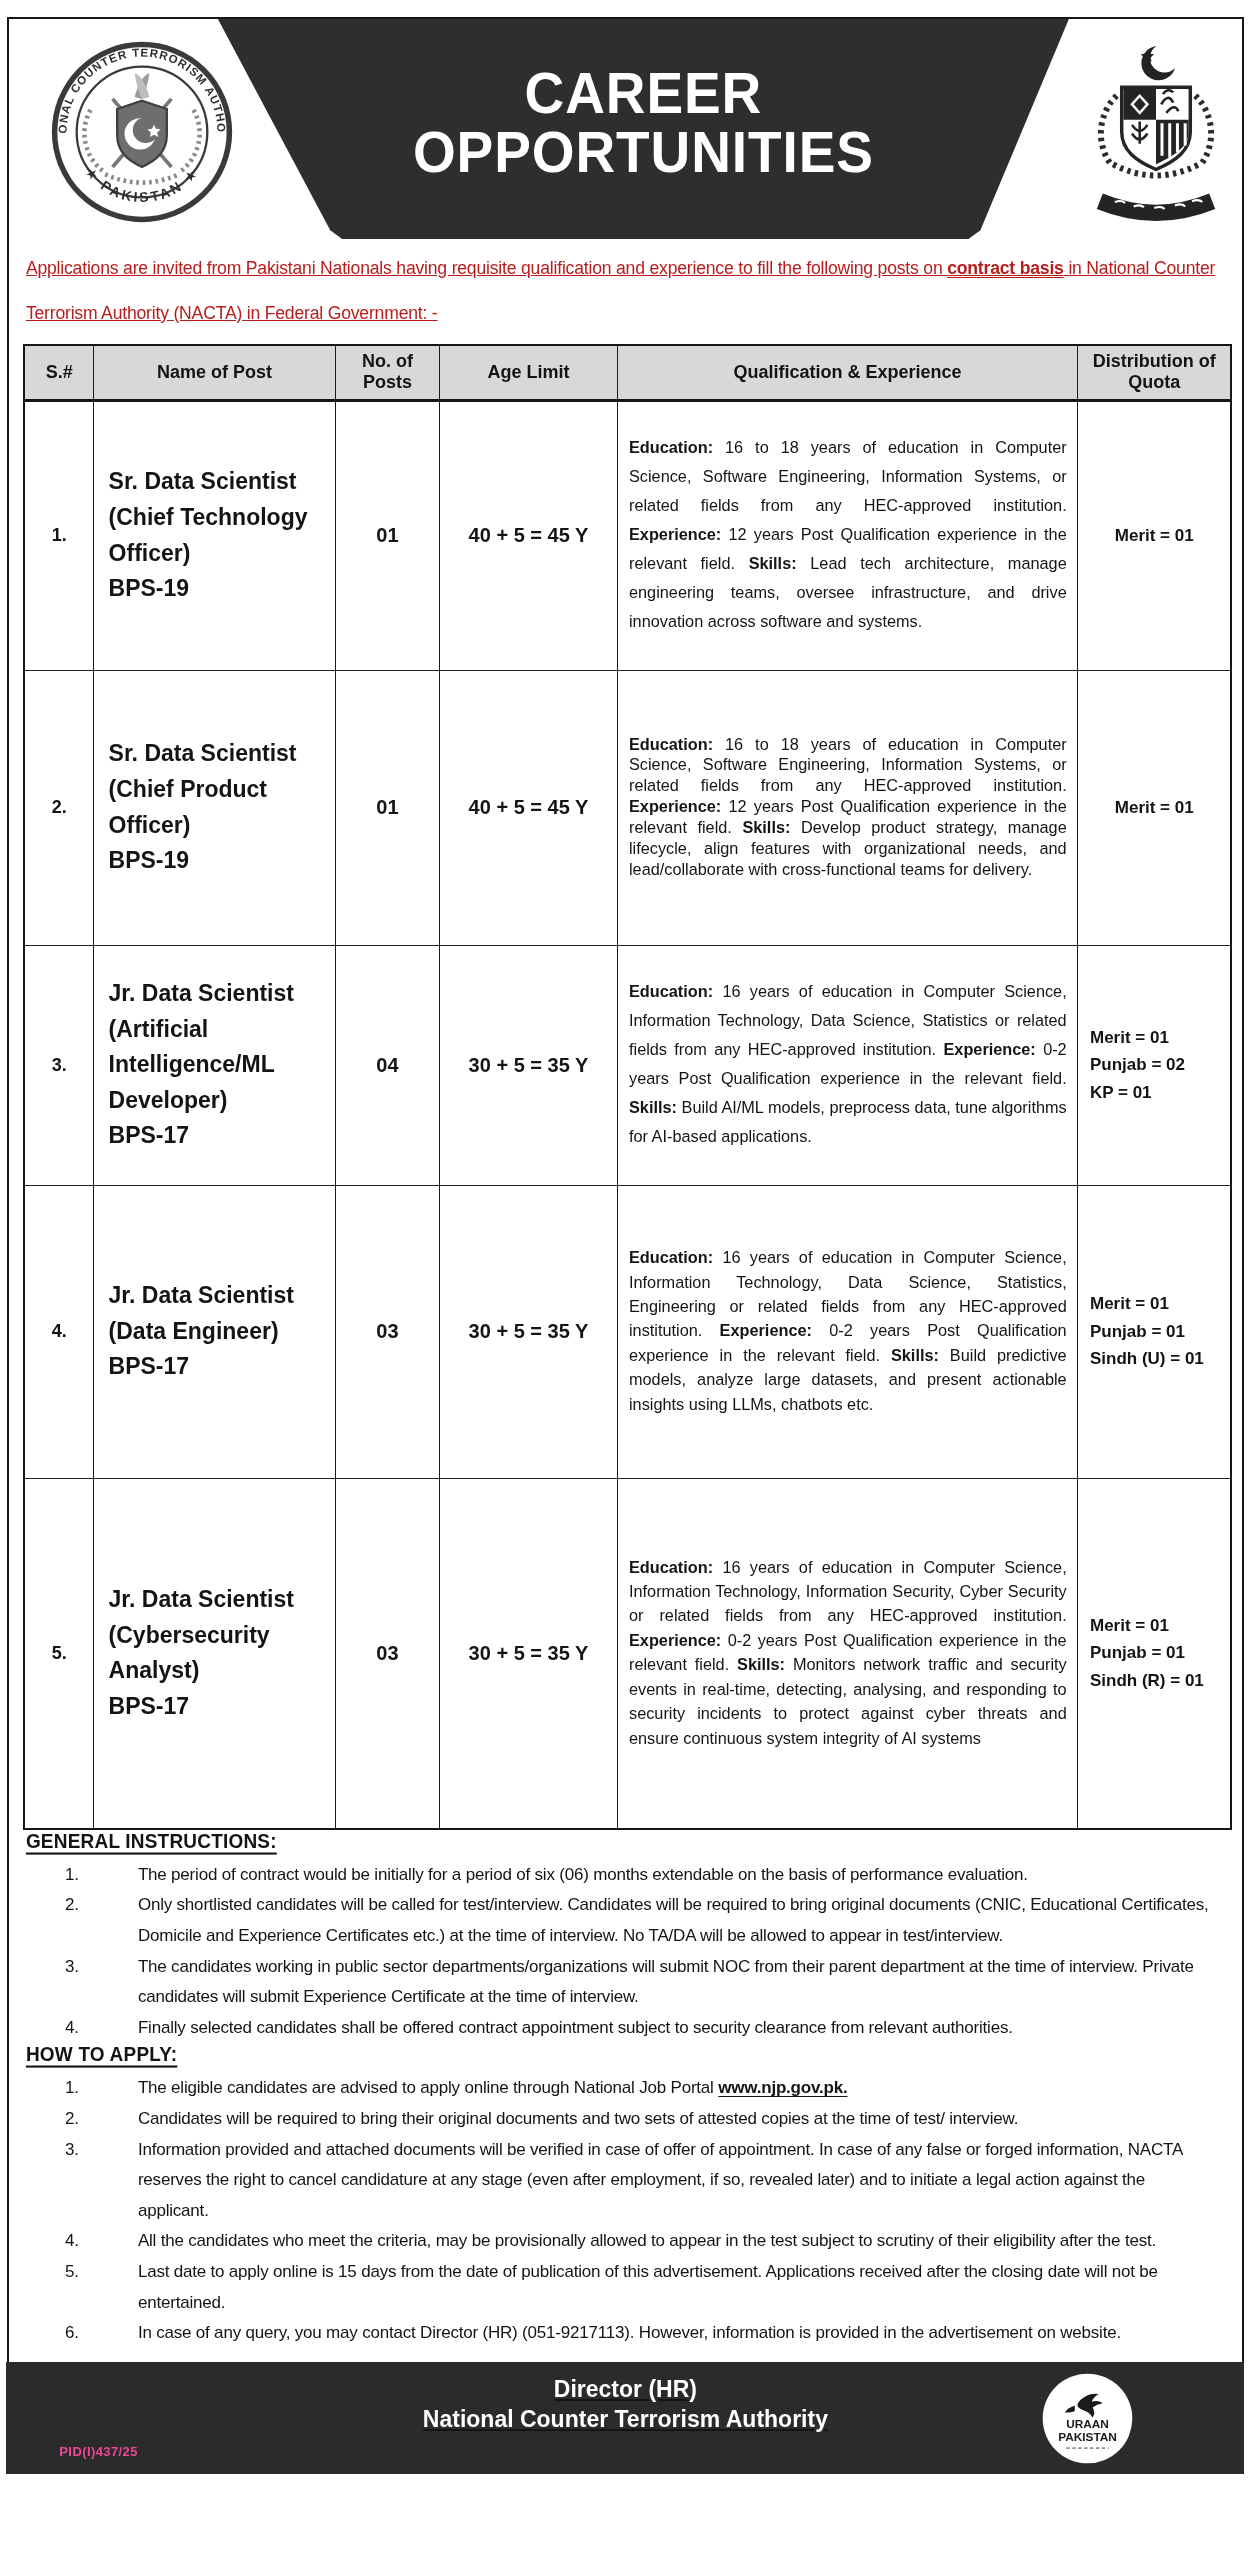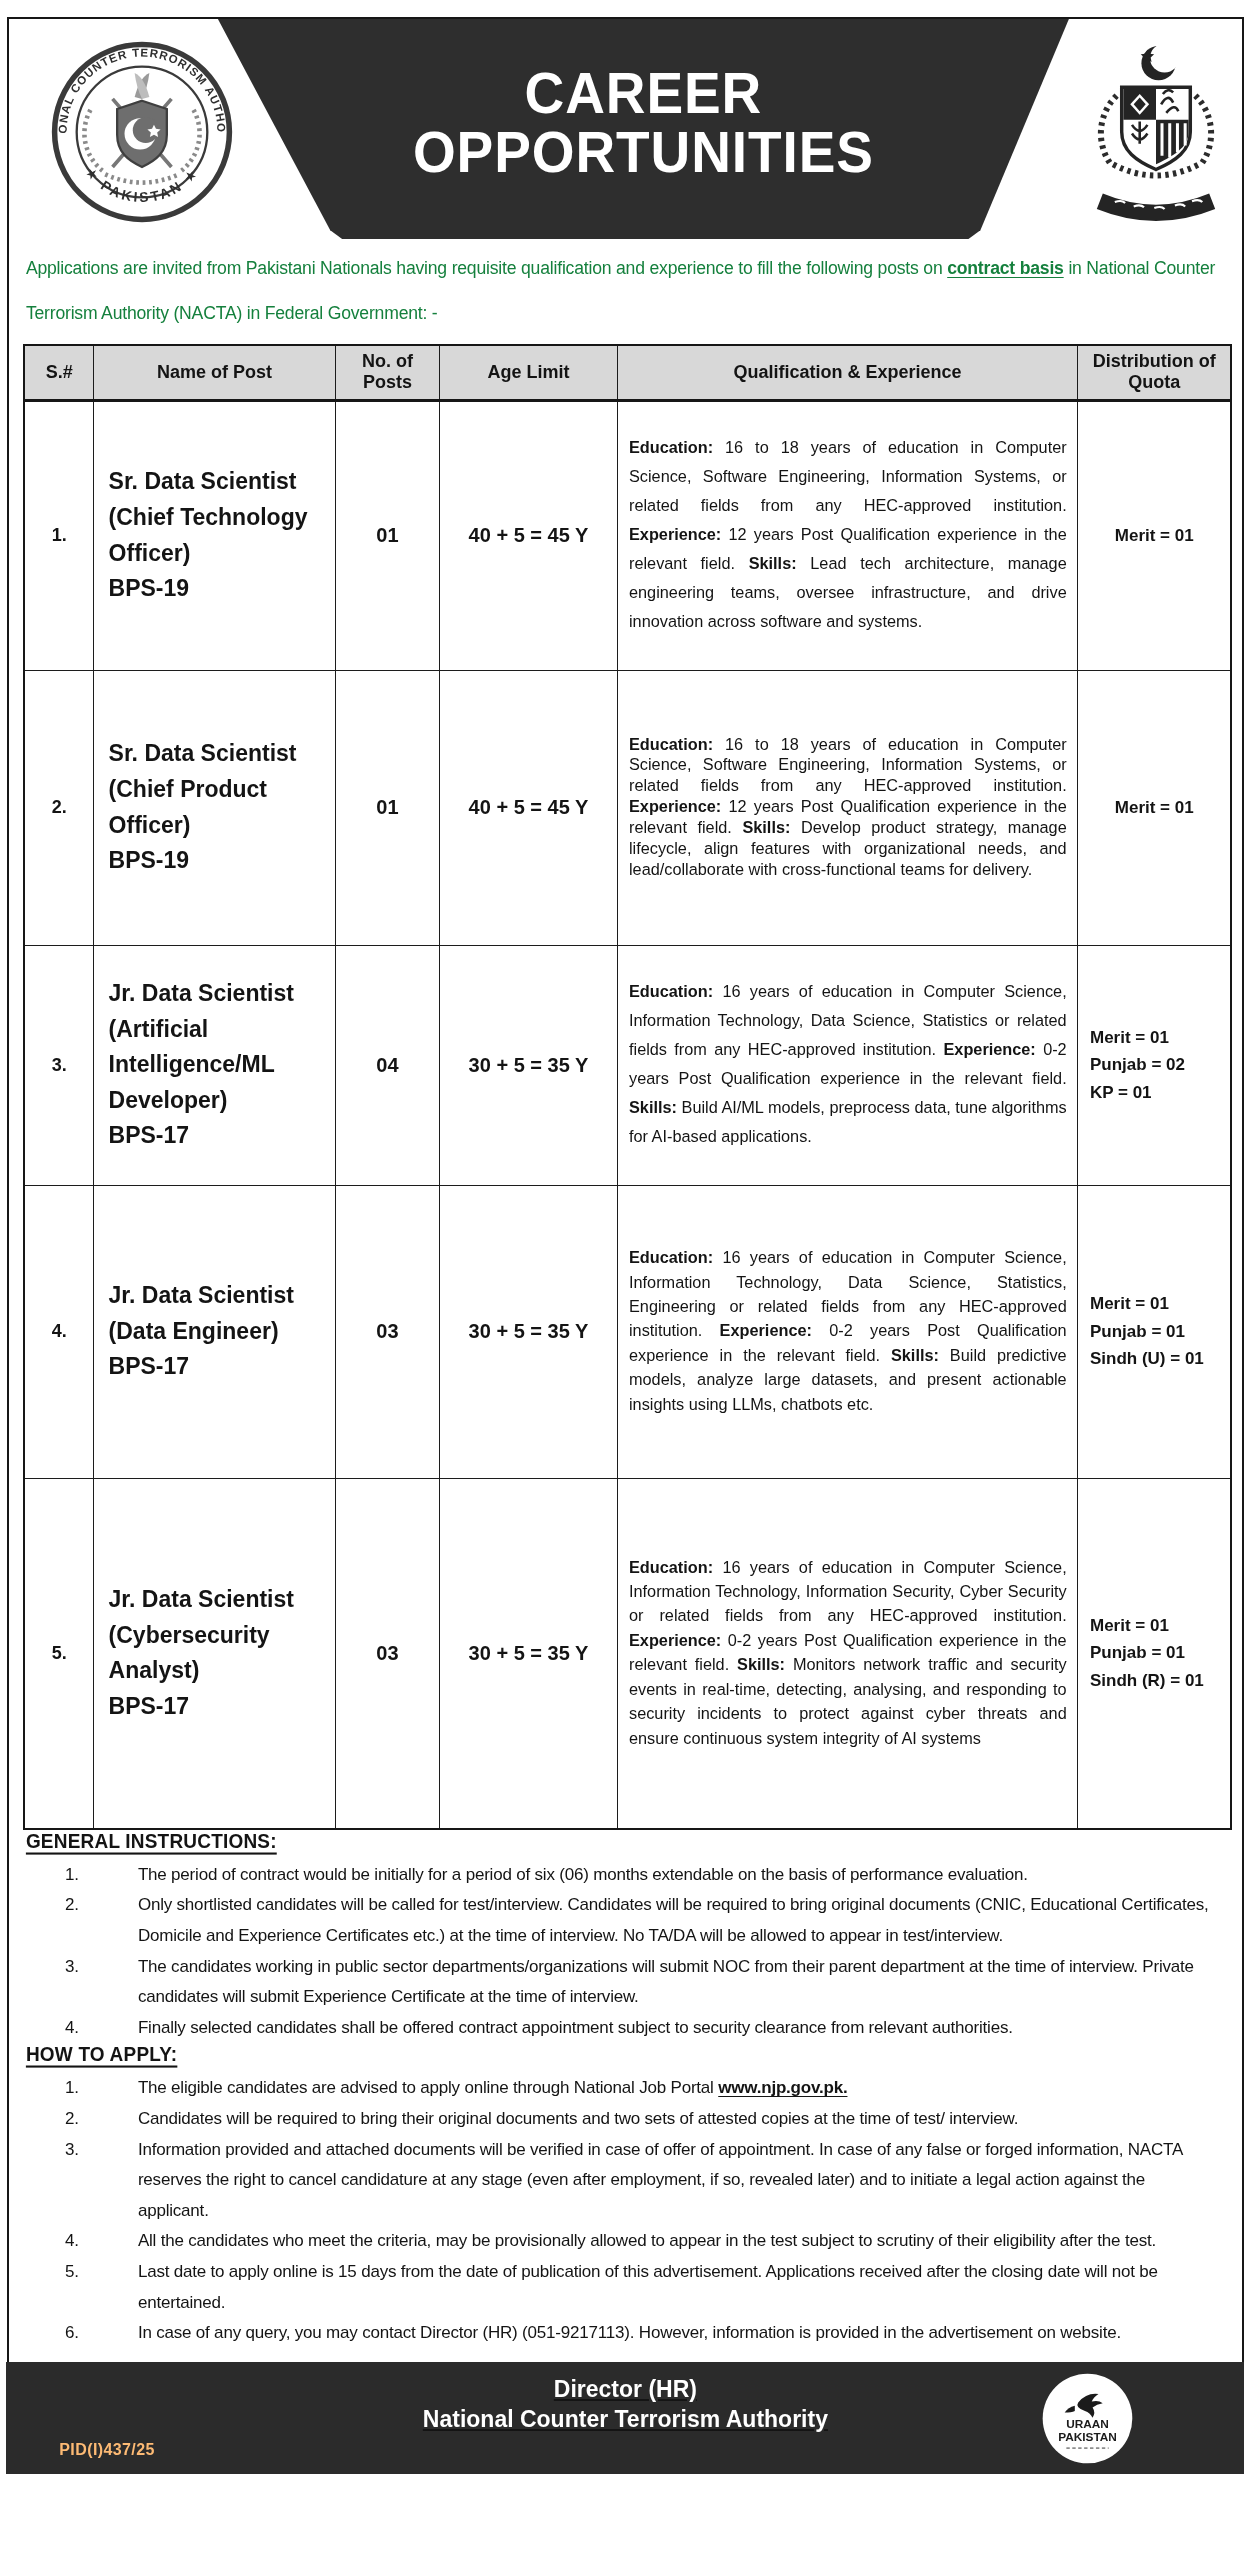--- a/index.html
+++ b/index.html
@@ -25,22 +25,22 @@
   }
   .banner-title {
     color: #fff; font-weight: bold; font-size: 55px; line-height: 1.08;
     letter-spacing: 0.9px; text-align: center; transform: scaleY(1.04);
   }
   .seal { position: absolute; left: 41px; top: 20.6px; width: 184px; height: 184px; }
   .crest { position: absolute; right: 6.9px; top: 15.4px; width: 158px; height: 211px; }
   svg text, svg textPath { font-family: "Liberation Sans", "DejaVu Sans", sans-serif; }
   
   .intro {
-    margin: 13.7px 24px 0 17px; font-size: 17.6px; line-height: 2.55; color:#15803d;
-    text-align: left; letter-spacing: -0.2px;
+    margin: 13.7px 24px 0 17px; font-size: 17.6px; line-height: 2.55; color:#b91c1c;
+    text-align: left; letter-spacing: -0.2px; text-decoration: underline;
   }
   .u-b { font-weight: bold; text-decoration: underline; text-underline-offset: 3.4px; }
   
   table.jobs {
     margin: 8.6px 0 0 14.6px; width: 1206px;
     border-collapse: collapse; table-layout: fixed;
     border: 2.6px solid #161616;
   }
   table.jobs th, table.jobs td { border: 1.7px solid #1c1c1c; }
   th.colhead {
@@ -74,22 +74,22 @@
   .oitem { display: flex; font-size: 17px; line-height: 1.8; letter-spacing: -0.2px; }
   .oitem .num { flex: 0 0 73px; margin-left: 39px; font-size: 17px; }
   .oitem .txt { flex: 1; text-align: left; }
   
   .footer-bar {
     position: relative; margin: 13.7px -2.6px 0 -2.6px; background: #2b2b2b;
     min-height: 112px; padding: 13px 0 15.4px 0; text-decoration: underline;
   }
   .footer-center { text-align: center; color: #fff; font-weight: bold;
     font-size: 23px; line-height: 1.3; }
-  .pid { position: absolute; left: 53px; bottom: 15.4px; color: #fdba74;
-    font-weight: bold; font-size: 16px; letter-spacing: 0.4px; }
+  .pid { position: absolute; left: 53px; bottom: 15.4px; color: #ec4899;
+    font-weight: bold; font-size: 13px; letter-spacing: 0.4px; }
   .uraan-wrap { position: absolute; right: 110px; top: 9.4px; width: 93px; height: 93px; }
 </style>
 </head>
 <body>
 
 <div class="page">
   <div class="frame">
 
     <div class="header-zone">
       <div class="banner">

